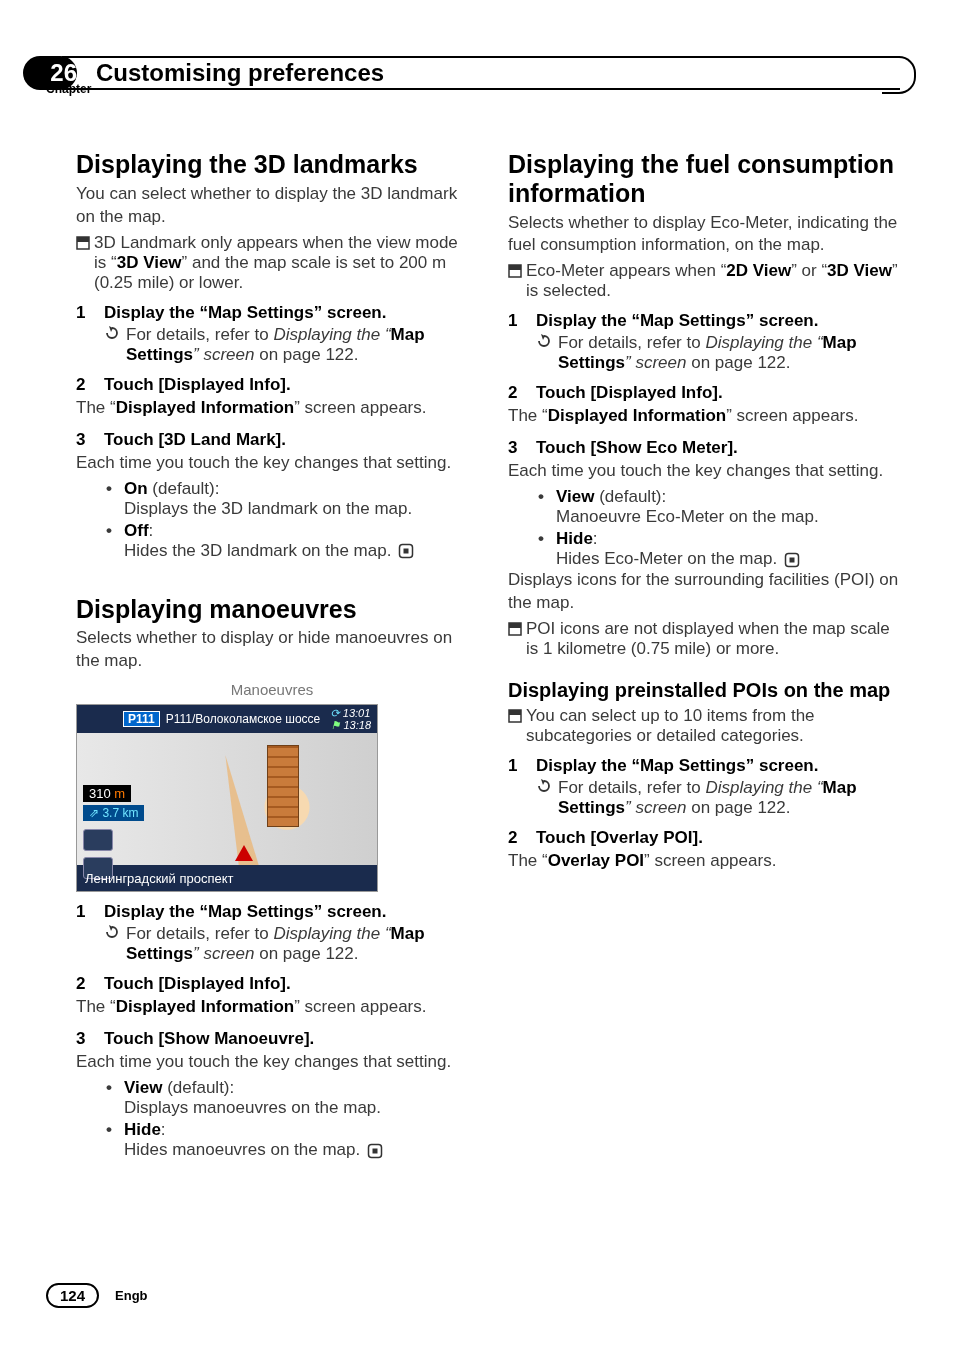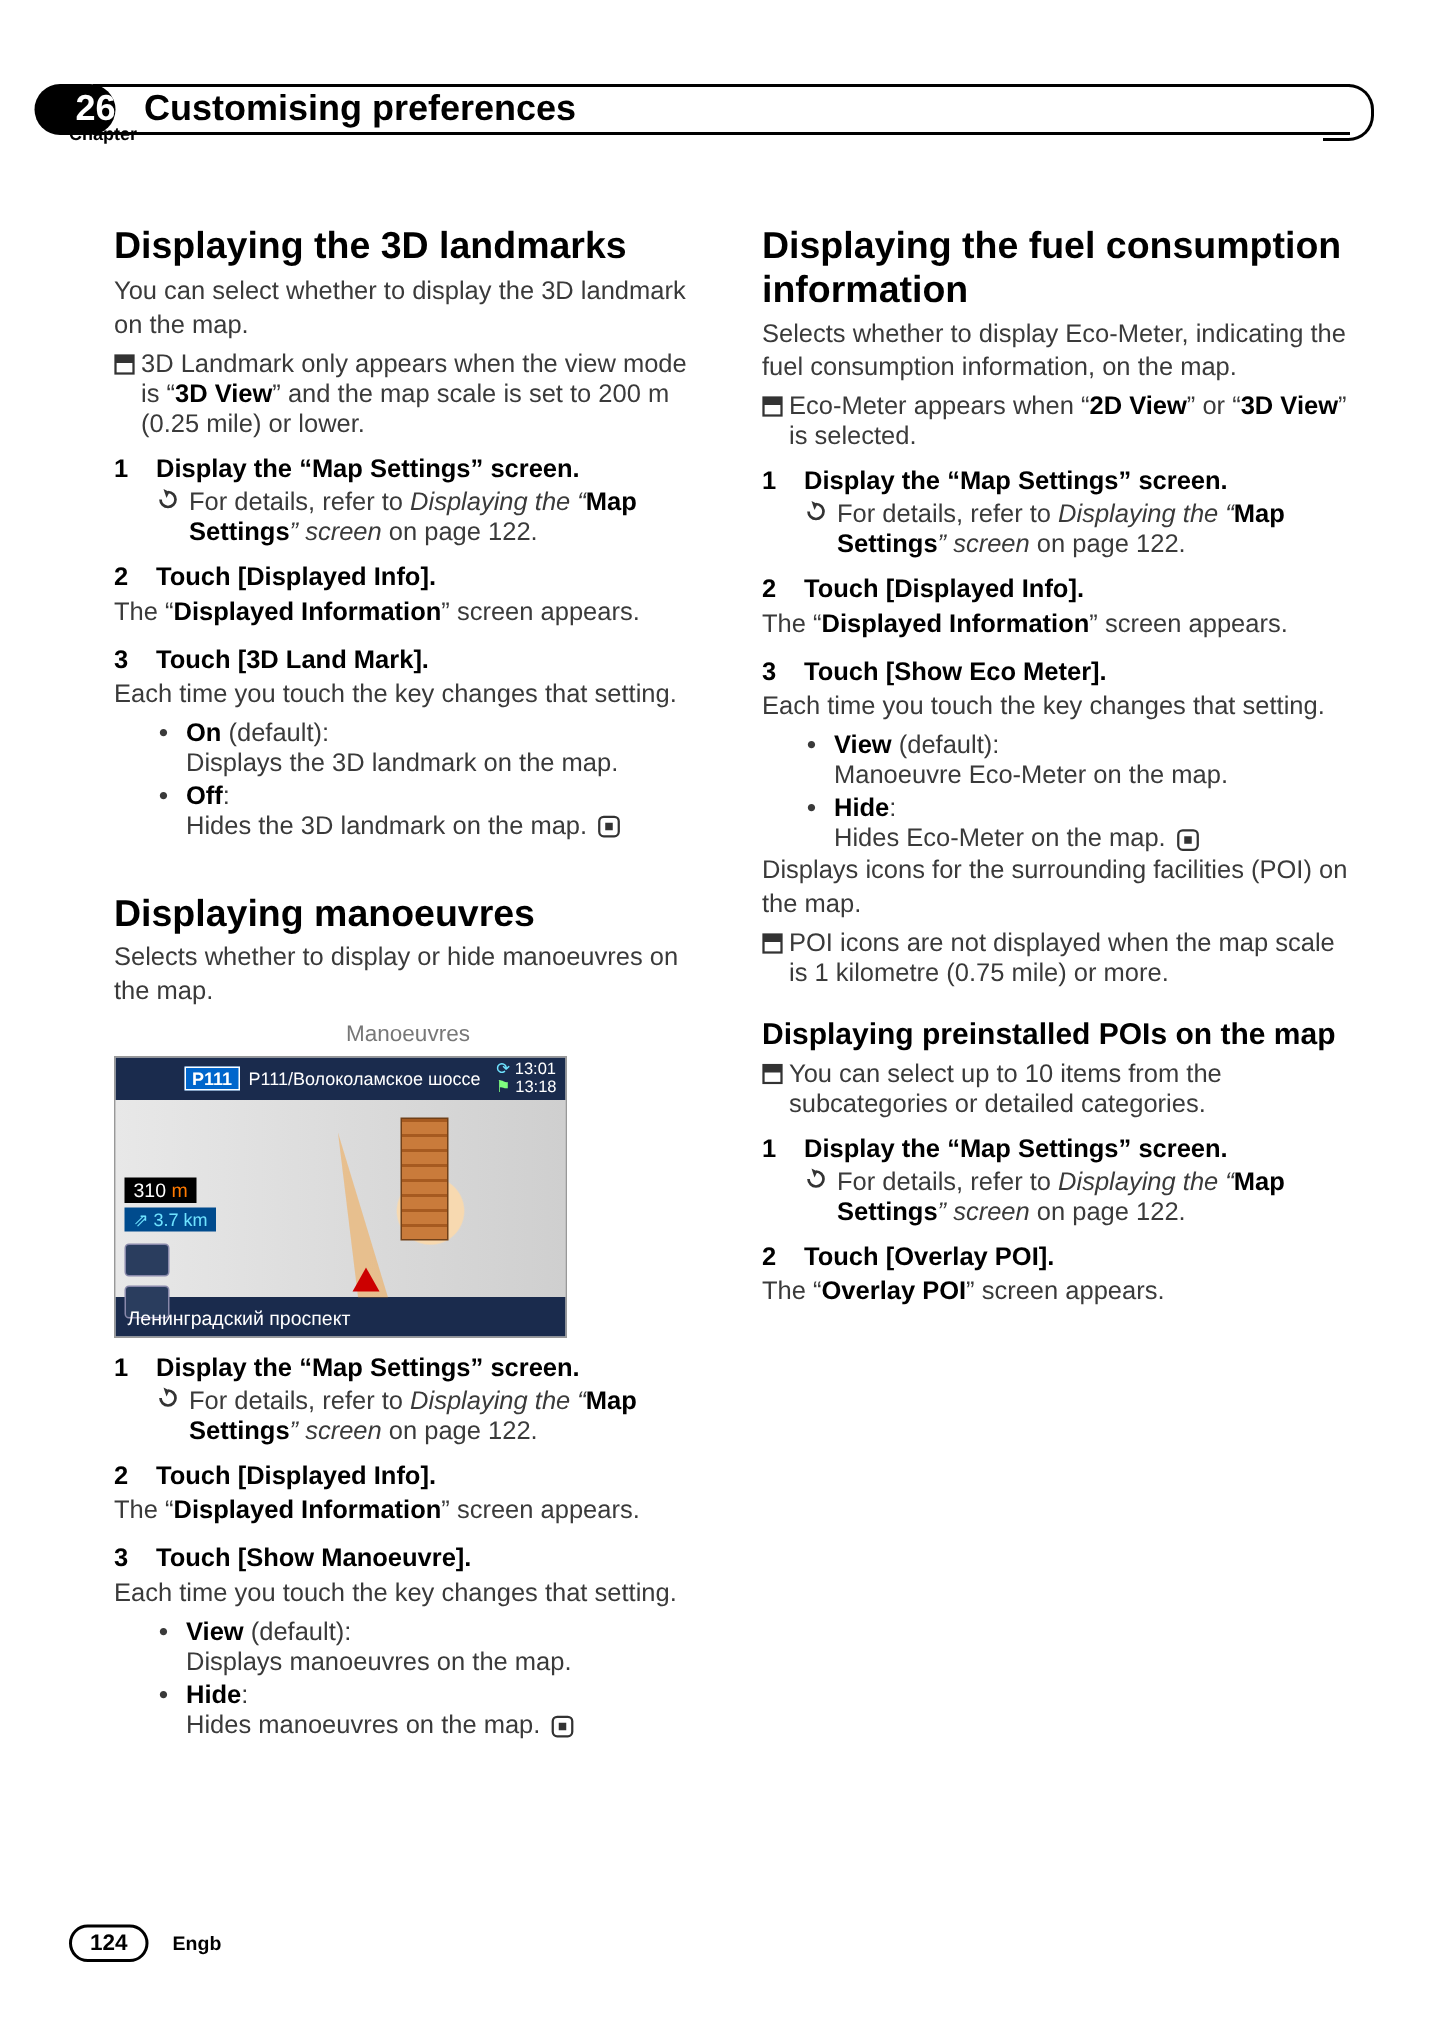--- a/index.html
+++ b/index.html
@@ -47,21 +47,21 @@
   width:300px; height:186px; border:1px solid #999;
   background:
     radial-gradient(circle at 70% 55%, #f7d9b0 0 22px, transparent 23px),
     linear-gradient(180deg,#1a2b4d 0 28px, transparent 28px),
     linear-gradient(0deg,#1a2b4d 0 26px, transparent 26px),
     linear-gradient(90deg,#e8e8e8,#cfcfcf);
   position:relative;
 }
 .fig-img .topstrip { position:absolute; top:0; left:0; right:0; height:28px; color:#fff; font-size:12px; display:flex; align-items:center; padding:0 6px; gap:6px;}
 .fig-img .topstrip .route { background:#0066cc; padding:0 4px; border:1px solid #fff; font-weight:bold;margin-left:40px;}
-.fig-img .topstrip .clock { margin-left:auto; text-align:center; font-size:11px; line-height:12px;}
+.fig-img .topstrip .clock { margin-left:auto; text-align:left; font-size:11px; line-height:12px;font-style:italic;}
 .fig-img .dist { position:absolute; top:80px; left:6px; background:#000; color:#fff; font-size:13px; padding:1px 6px; }
 .fig-img .dist .m { color:#ff7a00; }
 .fig-img .eta { position:absolute; top:100px; left:6px; background:#004b8d; color:#6fe3ff; font-size:12px; padding:1px 6px; }
 .fig-img .bot { position:absolute; bottom:0; left:0; right:0; height:26px; color:#fff; font-size:13px; display:flex; align-items:center; padding:0 8px;}
 .fig-img .lower-icons { position:absolute; left:6px; top:124px; display:flex; flex-direction:column; gap:6px;}
 .fig-img .lower-icons div { width:28px; height:20px; background:#2a3d5e; border:1px solid #88a; border-radius:3px;}
 .fig-img .bldg { position:absolute; top:40px; left:190px; width:30px; height:80px;
    background:repeating-linear-gradient(0deg,#c97b3b 0 8px,#a65a20 8px 10px);
    border:1px solid #704018;}
 .fig-img .road-arrow {

